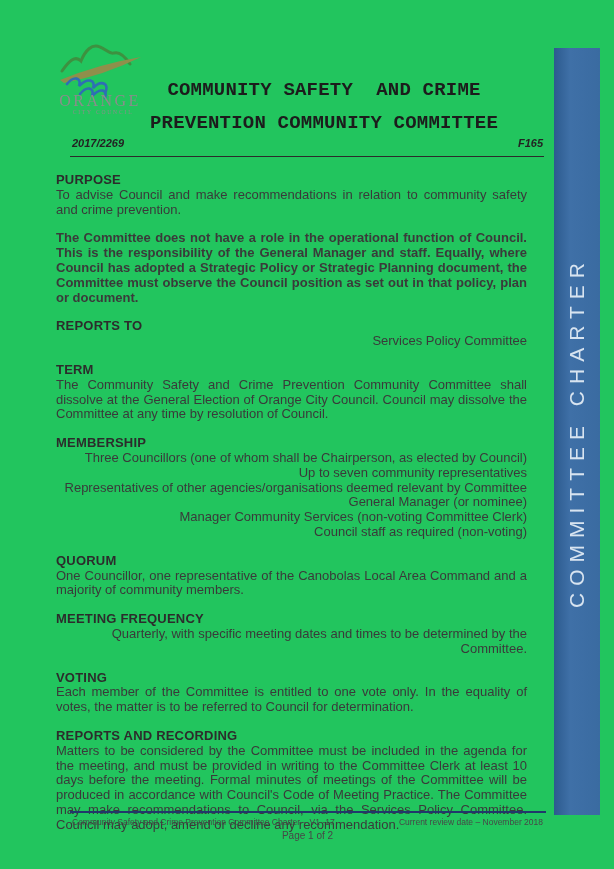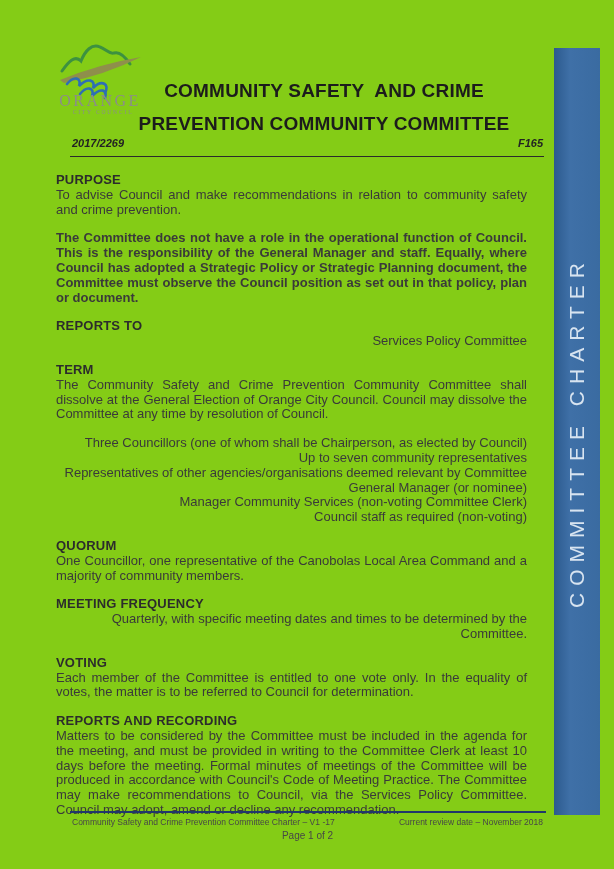--- a/index.html
+++ b/index.html
@@ -1,32 +1,32 @@
 <!DOCTYPE html>
 <html><head>
 <meta charset="utf-8">
 <style>
   * { margin:0; padding:0; box-sizing:border-box; }
   html,body { background:#ffffff; }
   body { font-family:"Liberation Sans", sans-serif; }
   .page {
-    position:relative; width:614px; height:869px; background:#84cc16;
+    position:relative; width:614px; height:869px; background:#22c55e;
     overflow:hidden; margin:0 auto;
   }
 
   
   .logo { position:absolute; left:55px; top:34px; width:92px; height:82px; }
 
   
   .title-block {
     position:absolute; left:104px; top:74px; width:440px;
     text-align:center; font-weight:bold; color:#1c1c1c;
     font-size:19px; line-height:33px; letter-spacing:0.2px;
   }
-  .title-line { white-space:pre-wrap; }
+  .title-line { white-space:pre-wrap;font-family:Liberation Mono, monospace; }
 
   
   .ref-row {
     position:absolute; left:72px; top:137px; width:471px;
     display:flex; justify-content:space-between;
     font-size:11px; font-weight:bold; color:#232323;font-style:italic;
   }
   .header-rule {
     position:absolute; left:70px; top:156px; width:474px;
     border-top:1.6px solid #2b2b2b;
@@ -115,20 +115,21 @@
       <div class="heading">REPORTS TO</div>
       <p class="line">Services Policy Committee</p>
     </div>
 
     <div class="section">
       <div class="heading">TERM</div>
       <p class="para">The Community Safety and Crime Prevention Community Committee shall dissolve at the General Election of Orange City Council. Council may dissolve the Committee at any time by resolution of Council.</p>
     </div>
 
     <div class="section">
+      <div class="heading">MEMBERSHIP</div>
       <div class="line">Three Councillors (one of whom shall be Chairperson, as elected by Council)</div>
       <div class="line">Up to seven community representatives</div>
       <div class="line">Representatives of other agencies/organisations deemed relevant by Committee</div>
       <div class="line">General Manager (or nominee)</div>
       <div class="line">Manager Community Services (non-voting Committee Clerk)</div>
       <div class="line">Council staff as required (non-voting)</div>
     </div>
 
     <div class="section">
       <div class="heading">QUORUM</div>

